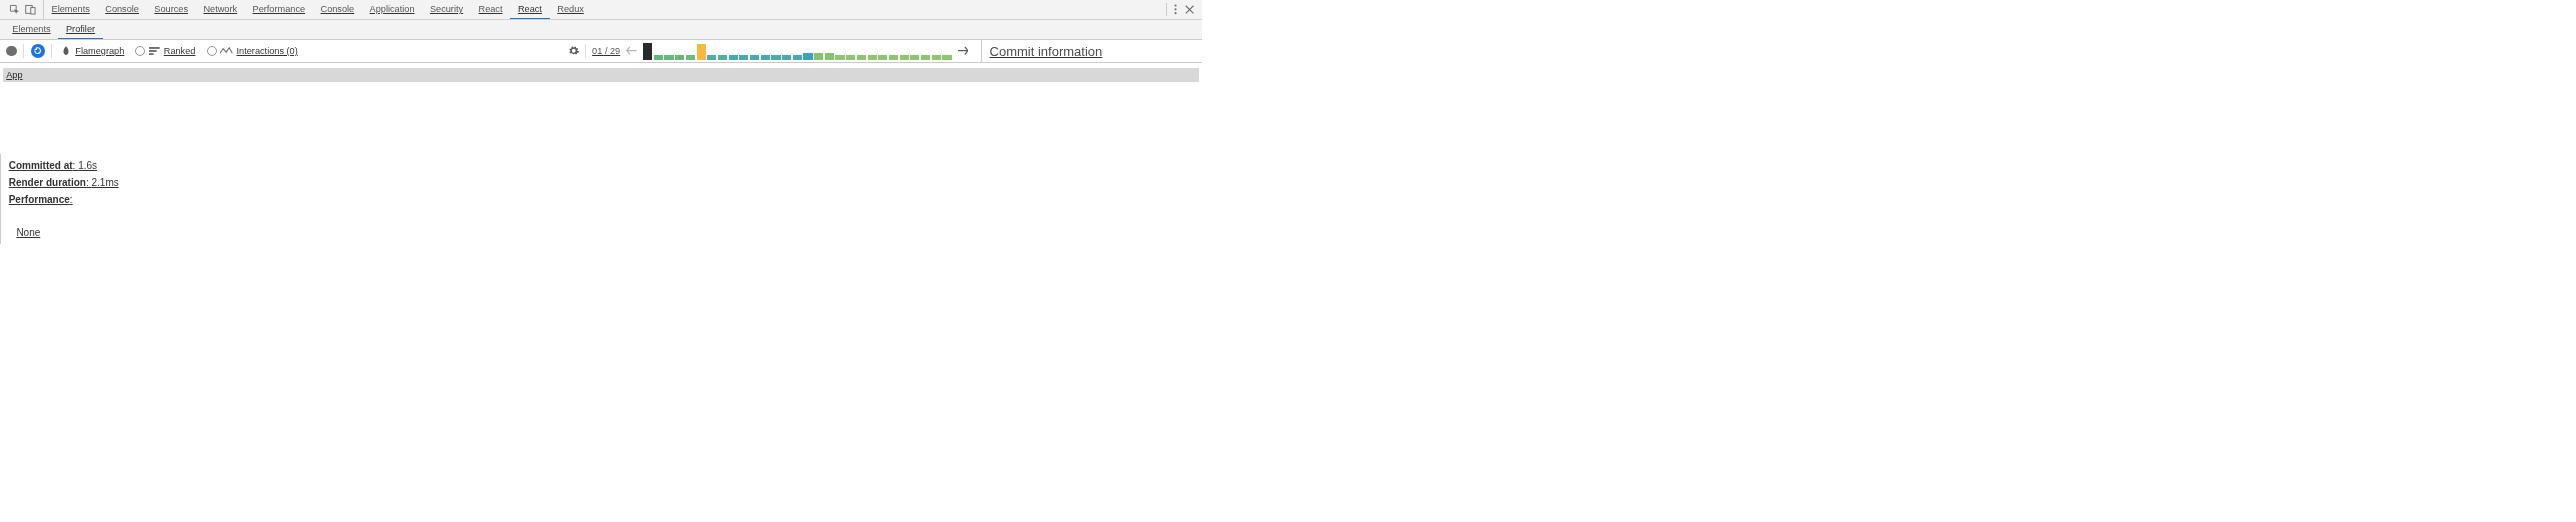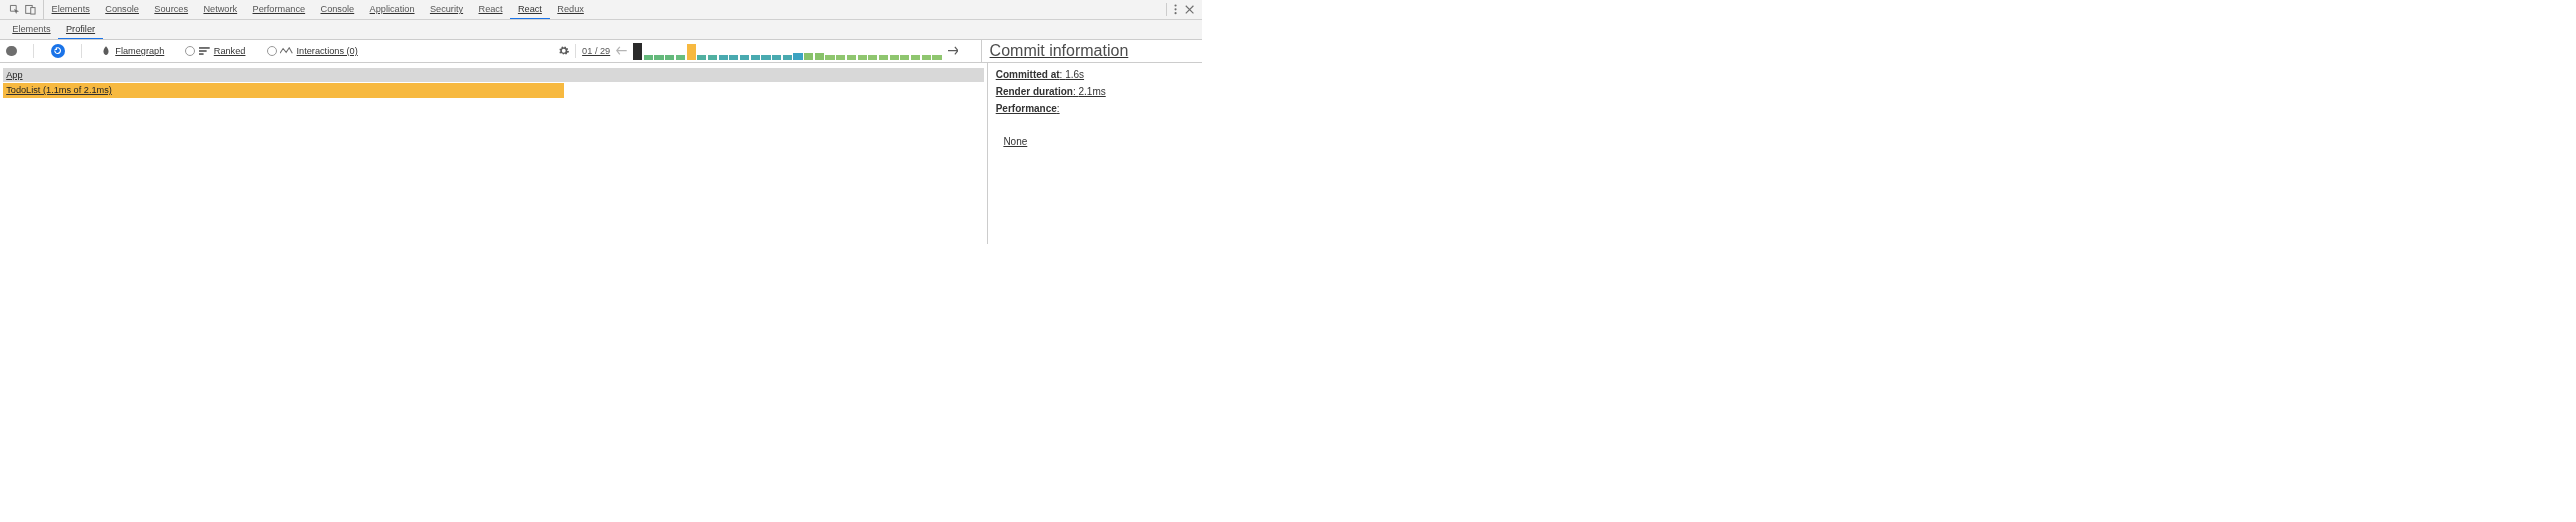--- a/index.html
+++ b/index.html
@@ -13,35 +13,35 @@
 .devtools-top .tab.active { color: #333; border-bottom-color: #1a73e8; }
 .devtools-top .right-tools { margin-left: auto; display: flex; align-items: center; gap: 7.7px; padding-right: 4.6px; height: 100%; }
 .devtools-top .right-tools .sep { width: 0.8px; height: 12.3px; background: #ccc; }
 
 
 .react-sub { height: 20px; background: #f3f3f3; border-bottom: 0.8px solid #ccc; display: flex; align-items: center; padding: 0 4.6px; }
 .react-sub .tab { padding: 0 7.7px; height: 100%; display: flex; align-items: center; color: #555; cursor: pointer; border-bottom: 1.5px solid transparent; }
 .react-sub .tab.active { color: #333; border-bottom-color: #1a73e8; }
 
 
-.profiler-bar { height: 23px; border-bottom: 0.8px solid #ccc; display: flex; align-items: center; padding: 0 6.1px; gap: 15px; }
+.profiler-bar { height: 23px; border-bottom: 0.8px solid #ccc; display: flex; align-items: center; padding: 0 6.1px; gap: 5px; }
 .profiler-bar .rec { width: 10.7px; height: 10.7px; border-radius: 50%; background: #6e6e6e; }
 .profiler-bar .reload { width: 14px; height: 14px; border-radius: 50%; background: #1a73e8; display: flex; align-items: center; justify-content: center; }
 .profiler-bar .sep { width: 0.8px; height: 14px; background: #ddd; margin: 0 1.5px; }
 .profiler-bar .mode { display: flex; align-items: center; gap: 3.8px; padding: 0 3.1px; cursor: pointer; }
 .profiler-bar .radio { width: 10px; height: 10px; border: 0.8px solid #999; border-radius: 50%; flex: none; }
 .profiler-bar .spacer { flex: 1; }
 .profiler-bar .commit-nav { display: flex; align-items: center; gap: 4.6px; }
 .profiler-bar .arrow { color: #b4b4b4; padding: 0 1.5px; }
 .profiler-bar .commit-strip { display: flex; align-items: flex-end; gap: 1.5px; height: 17px; }
 .profiler-bar .commit-strip .c { width: 9.2px; }
-.right-panel-title-cell { width: 215px; border-left: 0.8px solid #ccc; height: 100%; display: flex; align-items: center; padding: 0 7.7px; font-size: 16px; color: #4d4d4d; margin-left: 6.1px; }
-
-
-.main { display: flex; height: calc(100% - 63px); }
+.right-panel-title-cell { width: 215px; border-left: 0.8px solid #ccc; height: 100%; display: flex; align-items: center; padding: 0 7.7px; font-size: 13px; color: #4d4d4d; margin-left: 6.1px; }
+
+
+.main { display: flex; height: calc(100% - 63px); flex-direction: column; }
 .flame { flex: 1; padding: 4.6px 3.1px 3.1px 3.1px; overflow: hidden; }
 .flame .bar { height: 14.6px; line-height: 14.6px; padding: 0 3.1px; font-size: 9.2px; margin-bottom: 0.8px; white-space: nowrap; overflow: hidden; }
 .flame .bar.app { background: #d8d8d8; color: #222; width: 100%; }
 .flame .bar.todolist { background: #f7b940; color: #222; width: 57.2%; }
 .right-panel { width: 215px; border-left: 0.8px solid #ccc; padding: 6.1px 7.7px; font-size: 10px; color: #333; }
 .right-panel .row { margin-bottom: 6.1px; }
 .right-panel .lab { font-weight: 600; }
 .right-panel .none { padding-left: 7.7px; margin-top: 22px; }
 
 svg { display: block; }
@@ -196,21 +196,20 @@
           </svg>
     </span>
   </div>
 
   <div class="right-panel-title-cell">Commit information</div>
 </div>
 
 <div class="main">
   <div class="flame">
     <div class="bar app">App</div>
-    <div class="bar todolist">TodoList (1.1ms of 2.1ms)</div>
   </div>
   <div class="right-panel">
     <div class="row">
       <span class="lab">Committed at</span>:
       <span>1.6s</span>
     </div>
     <div class="row">
       <span class="lab">Render duration</span>:
       <span>2.1ms</span>
     </div>

